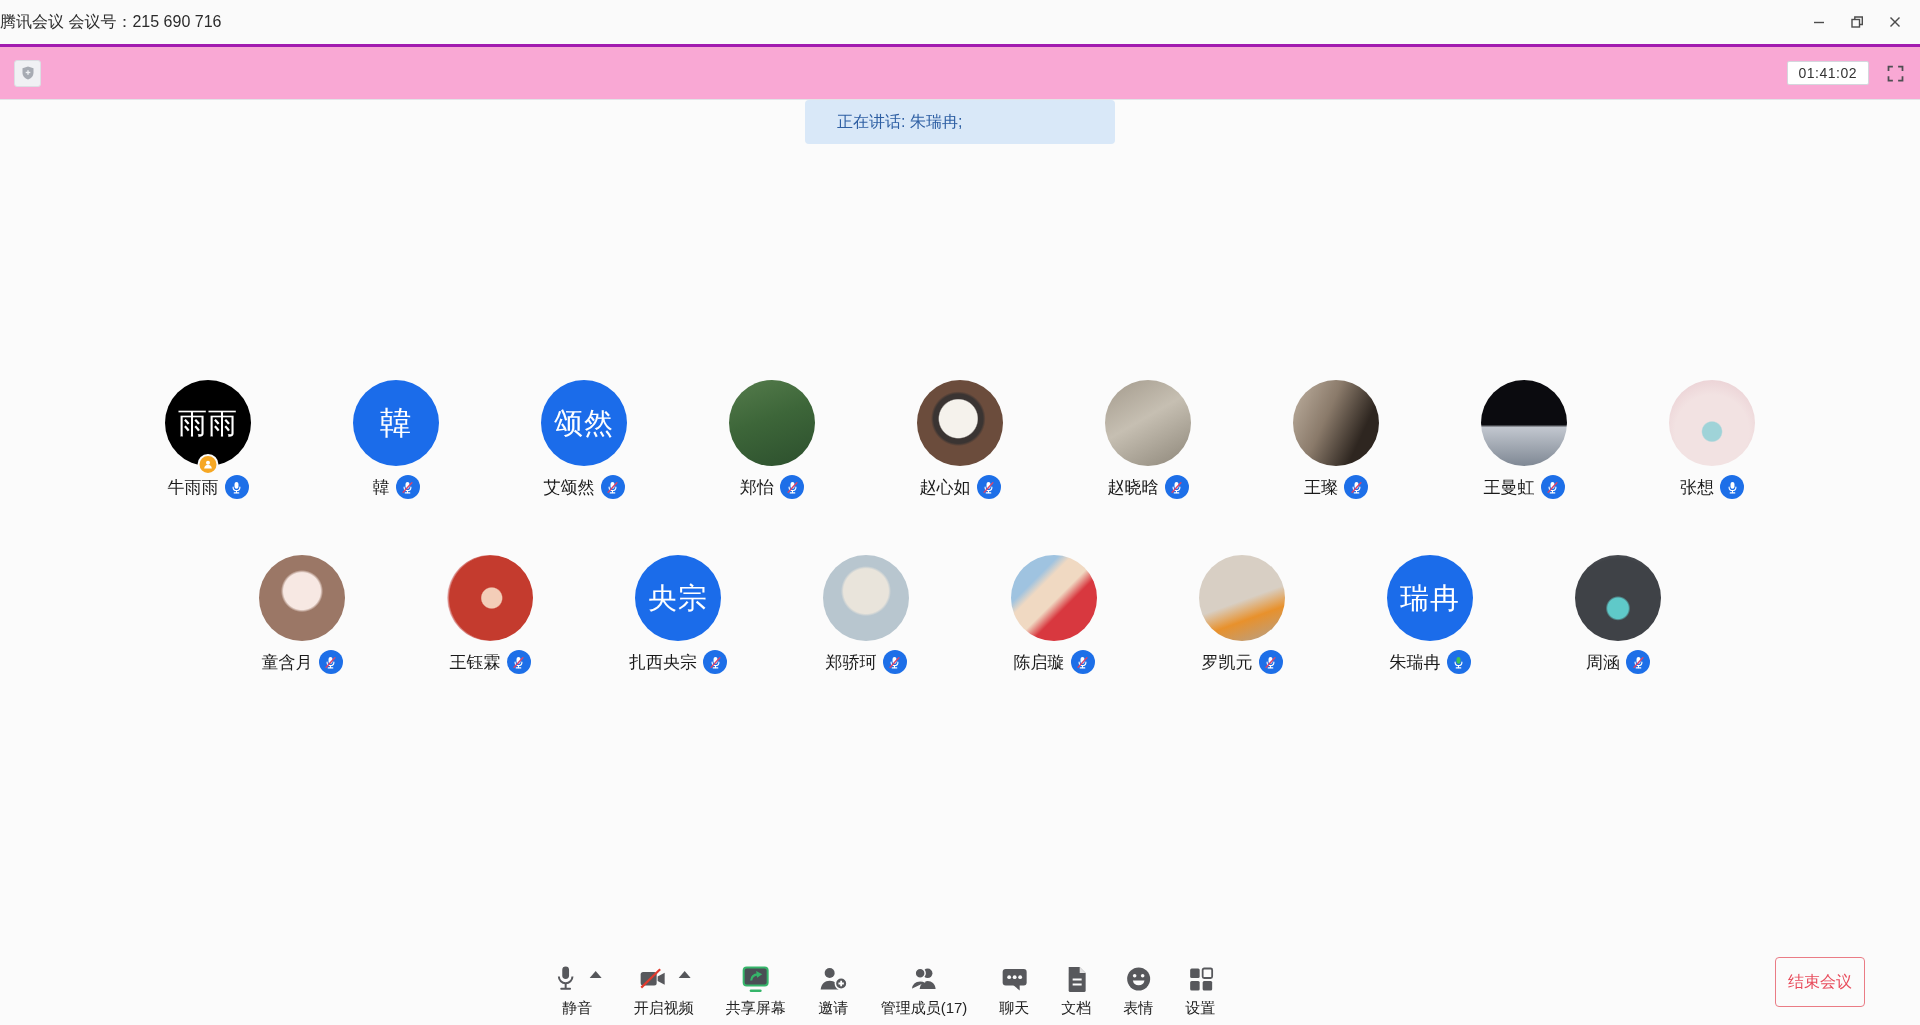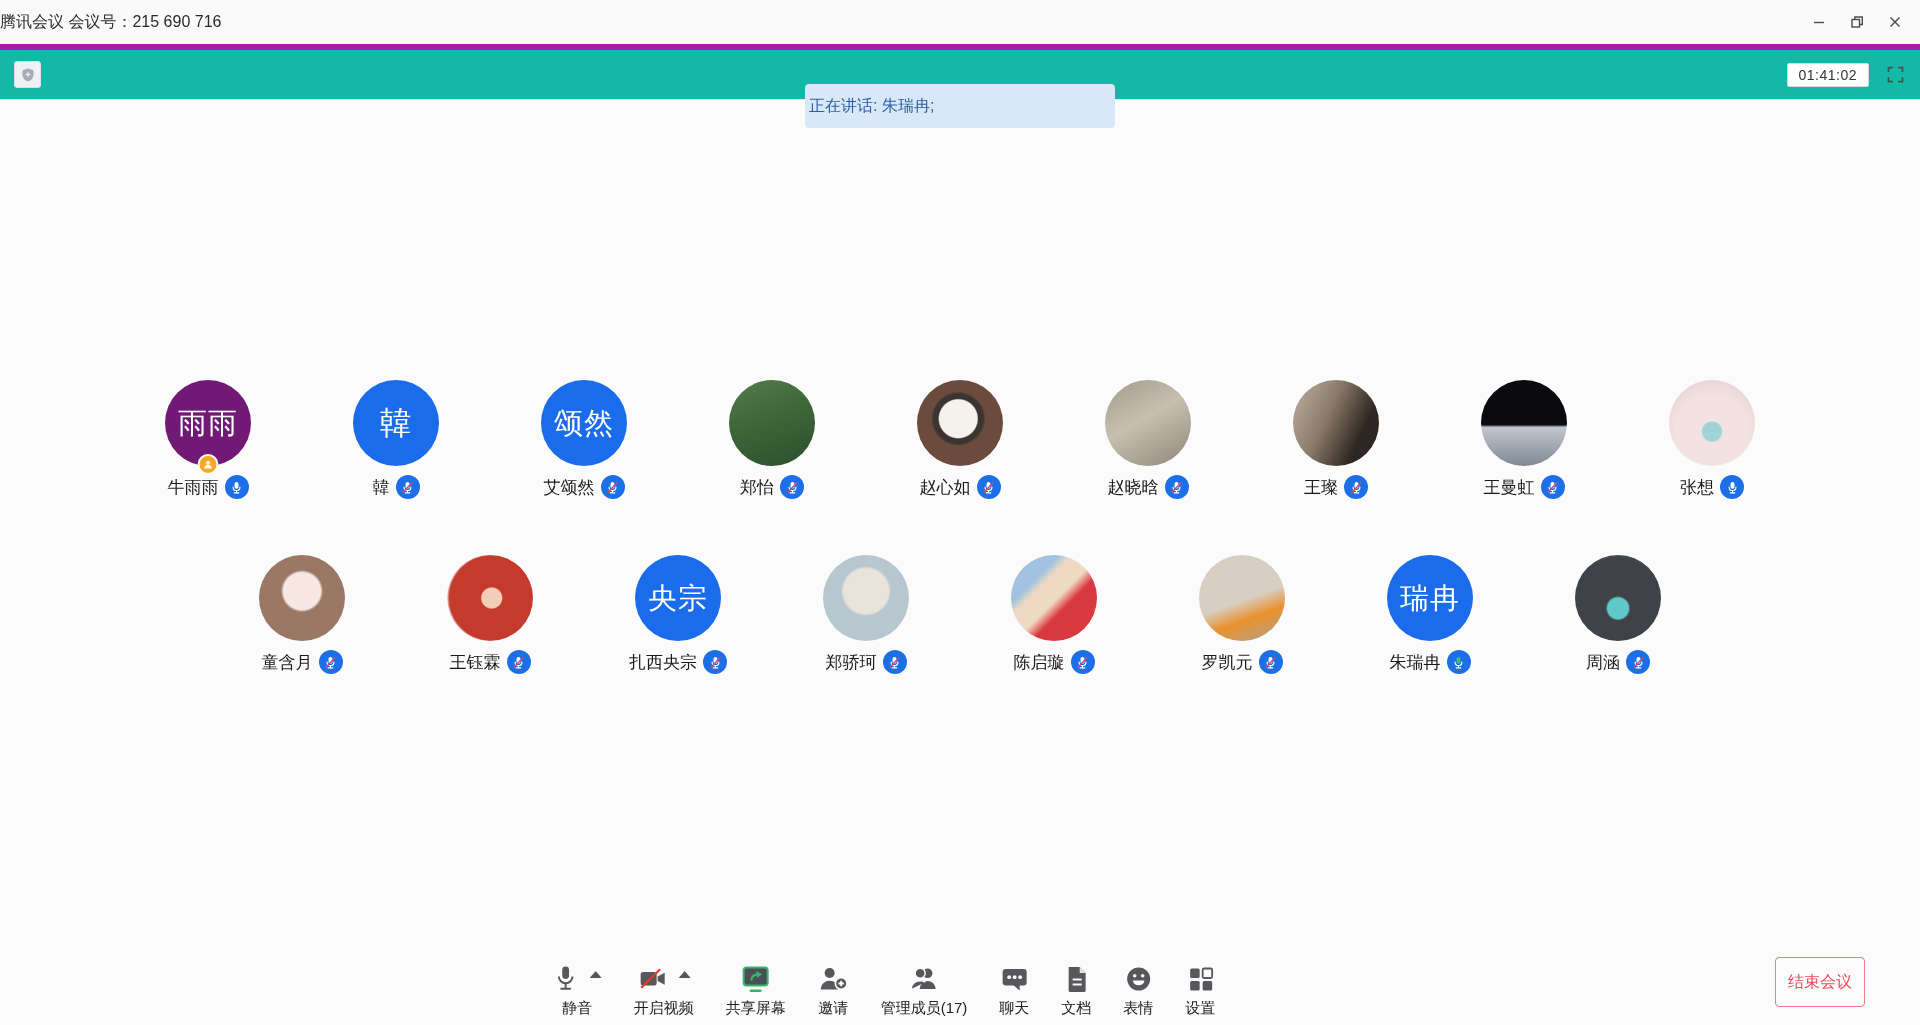--- a/index.html
+++ b/index.html
@@ -9,33 +9,33 @@
   
   .titlebar { height:44px; background:#fafafa; position:relative;
               display:flex; align-items:center; justify-content:flex-start; }
   .title { font-size:16px; color:#2b2b2b; }
   .win-controls { position:absolute; right:6px; top:0; height:100%; display:flex; align-items:center; }
   .win-btn { width:38px; height:30px; display:flex; align-items:center; justify-content:center;
              background:transparent; border:none; cursor:pointer; }
   .win-btn svg { stroke:#4c4c4c; stroke-width:1.4; fill:none; }
 
   
-  .statusbar { height:56px; background:#14b8a6; border-top:6px solid #a21caf; border-bottom:1px solid #e2e4e8;
+  .statusbar { height:56px; background:#f9a8d4; border-top:3px solid #a21caf; border-bottom:1px solid #e2e4e8;
                display:flex; align-items:center; padding:0 14px; }
   .shield-btn { width:27px; height:27px; border:1px solid #dcdee3; background:#f0f1f4; border-radius:3px;
                 display:flex; align-items:center; justify-content:center; cursor:pointer; }
   .status-right { margin-left:auto; display:flex; align-items:center; gap:16px; }
   .timer { background:#fff; border:1px solid #d4d7dd; border-radius:2px; padding:3px 11px;
            font-size:14px; color:#333; letter-spacing:.5px; }
   .fs-btn { background:transparent; border:none; cursor:pointer; display:flex; align-items:center; }
 
   
-  .banner { position:absolute; top:84px; left:50%; transform:translateX(-50%);
+  .banner { position:absolute; top:100px; left:50%; transform:translateX(-50%);
             width:310px; min-height:44px; background:#d9e8f8; border-radius:4px;
-            display:flex; align-items:center; padding:0 4px;
+            display:flex; align-items:center; padding:0 32px;
             font-size:16px; color:#2e5fa3; }
 
   
   .p-row { position:absolute; left:0; right:0; display:flex; justify-content:center; }
   .p-row.row1 { top:380px; }
   .p-row.row2 { top:555px; }
   .p-cell { width:188px; display:flex; flex-direction:column; align-items:center; cursor:pointer; }
   .avatar { width:86px; height:86px; border-radius:50%; position:relative; flex:none;
             display:flex; align-items:center; justify-content:center; background:#1b6cea; }
   .initials { color:#fff; font-size:29px; letter-spacing:1px; line-height:1; }
@@ -113,21 +113,21 @@
           <path d="M9 20H4v-5"></path>
       </svg>
     </button>
   </div>
 </div>
 
 <div class="banner">正在讲话: 朱瑞冉;</div>
 
 <div class="p-row row1" id="row1">
     <div class="p-cell">
-    <div class="avatar" style="background: #701a75;">
+    <div class="avatar" style="background: #000000;">
       <span class="initials">雨雨</span>
       <span class="host-badge" style="display: flex;">
         <svg width="11" height="11" viewBox="0 0 12 12">
             <circle cx="6" cy="4.2" r="2.2" fill="#fff"></circle>
             <path d="M1.8 10.4c.4-2.6 2-4 4.2-4s3.8 1.4 4.2 4z" fill="#fff"></path>
           </svg>
       </span>
     </div>
     <div class="p-name-row">
       <span class="p-name">牛雨雨</span>

